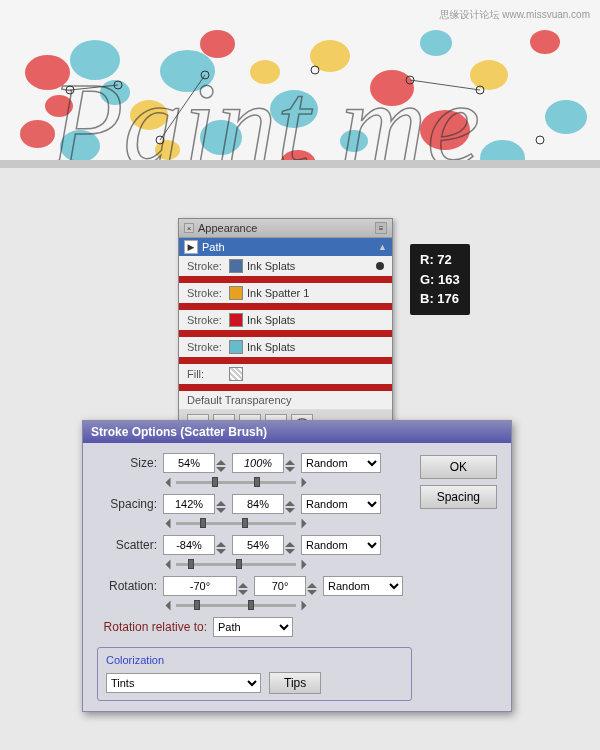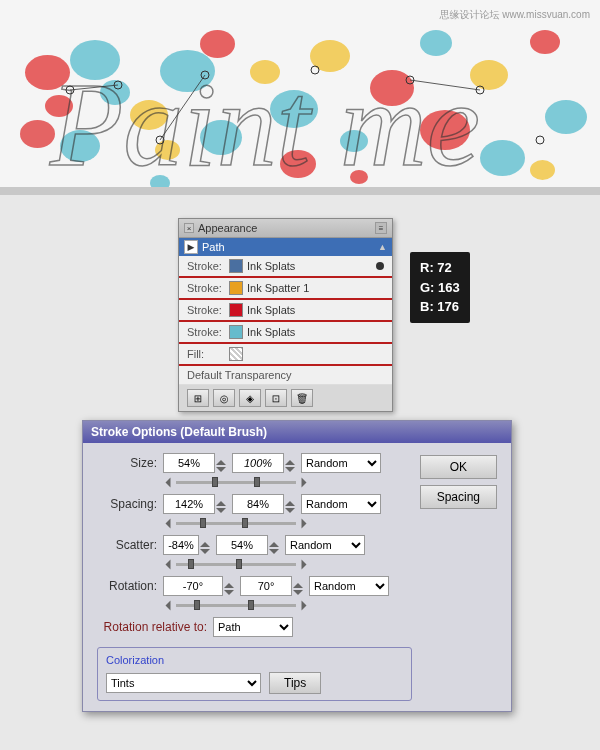--- a/index.html
+++ b/index.html
@@ -9,21 +9,21 @@
       background: #e8e8e8;
       font-family: Arial, sans-serif;
       font-size: 12px;
       overflow: hidden;
       position: relative;
     }
 
     
     .canvas-area {
       width: 600px;
-      height: 187px;
+      height: 160px;
       background: #f5f5f5;
       position: relative;
       overflow: hidden;
     }
 
     
     .splat {
       position: absolute;
       border-radius: 50%;
       opacity: 0.75;
@@ -129,21 +129,21 @@
     }
 
     .panel-rows {
       background: #f0f0f0;
     }
 
     .panel-row {
       display: flex;
       align-items: center;
       padding: 3px 8px;
-      border-bottom: 2px solid #b91c1c;
+      border-bottom: 7px solid #b91c1c;
       font-size: 11px;
       gap: 4px;
     }
 
     .row-label {
       color: #555;
       min-width: 38px;
     }
 
     .color-swatch {
@@ -200,21 +200,21 @@
       cursor: pointer;
       display: flex;
       align-items: center;
       justify-content: center;
       font-size: 10px;
     }
 
     
     .color-tooltip {
       position: absolute;
-      top: 252px;
+      top: 244px;
       left: 410px;
       background: #1a1a1a;
       color: white;
       padding: 6px 10px;
       font-size: 13px;
       font-weight: bold;
       line-height: 1.5;
       border-radius: 2px;
     }
 
@@ -516,21 +516,21 @@
 </div>
 
 <div class="color-tooltip">
   <div>R: 72</div>
   <div>G: 163</div>
   <div>B: 176</div>
 </div>
 
 <div class="stroke-options">
   <div class="stroke-titlebar">
-    <span>Stroke Options (Default Brush)</span>
+    <span>Stroke Options (Scatter Brush)</span>
   </div>
   <div class="stroke-body">
 
     <div style="display:flex;gap:8px;">
       <div style="flex:1;">
 
         <div class="stroke-row">
           <span class="stroke-label">Size:</span>
           <div class="input-with-spin">
             <input class="stroke-input" value="54%" readonly="" style="width: 52px;">
@@ -586,21 +586,21 @@
           <div class="slider-track">
             <div class="slider-handle" style="left:20%;"></div>
             <div class="slider-handle" style="left:55%;"></div>
           </div>
           <div class="arrow-down" style="transform:rotate(-90deg);"></div>
         </div>
 
         <div class="stroke-row">
           <span class="stroke-label">Scatter:</span>
           <div class="input-with-spin">
-            <input class="stroke-input" value="-84%" readonly="" style="width: 36px;">
+            <input class="stroke-input" value="-84%" readonly="" style="width: 52px;">
             <div class="spin-col">
               <div class="arrow-up"></div>
               <div class="arrow-down"></div>
             </div>
           </div>
           <div class="input-with-spin">
             <input class="stroke-input" value="54%" readonly="" style="width: 52px;">
             <div class="spin-col">
               <div class="arrow-up"></div>
               <div class="arrow-down"></div>
@@ -616,21 +616,21 @@
           <div class="slider-track">
             <div class="slider-handle" style="left:10%;"></div>
             <div class="slider-handle" style="left:50%;"></div>
           </div>
           <div class="arrow-down" style="transform:rotate(-90deg);"></div>
         </div>
 
         <div class="stroke-row">
           <span class="stroke-label">Rotation:</span>
           <div class="input-with-spin">
-            <input class="stroke-input" value="-70°" readonly="" style="width: 60px;">
+            <input class="stroke-input" value="-70°" readonly="" style="width: 74px;">
             <div class="spin-col">
               <div class="arrow-up"></div>
               <div class="arrow-down"></div>
             </div>
           </div>
           <div class="input-with-spin">
             <input class="stroke-input" value="70°" readonly="" style="width: 52px;">
             <div class="spin-col">
               <div class="arrow-up"></div>
               <div class="arrow-down"></div>

